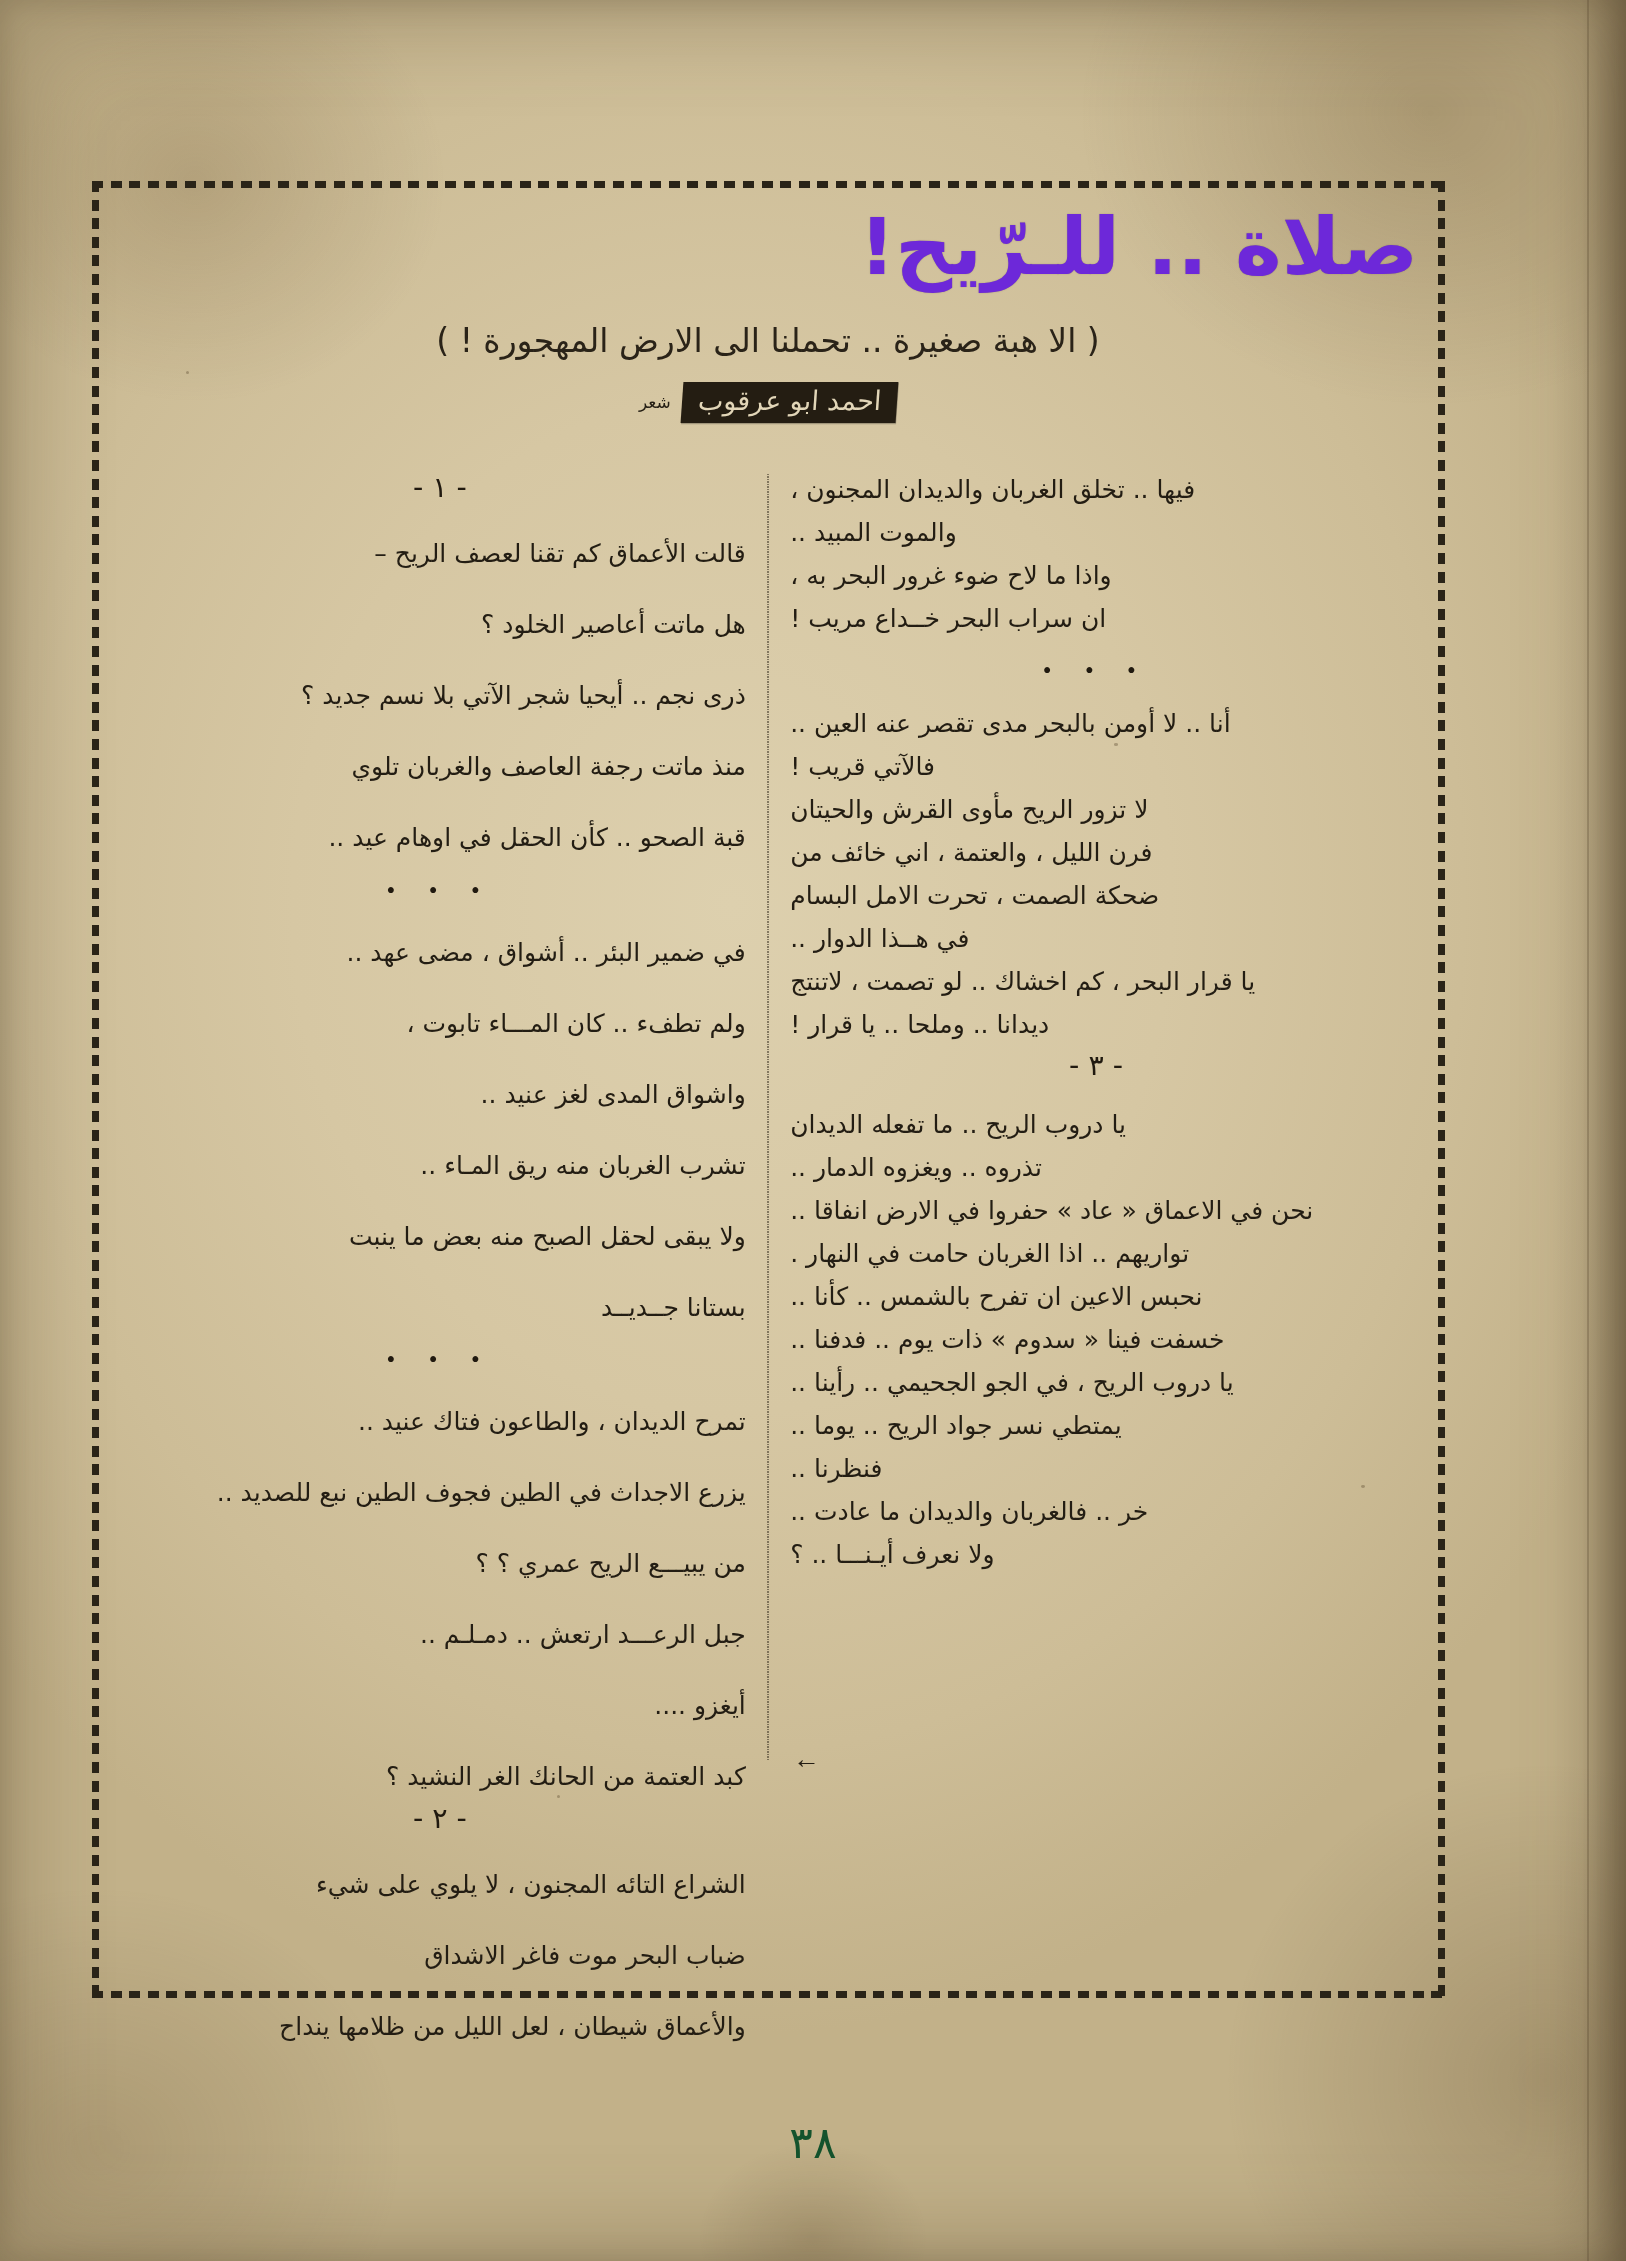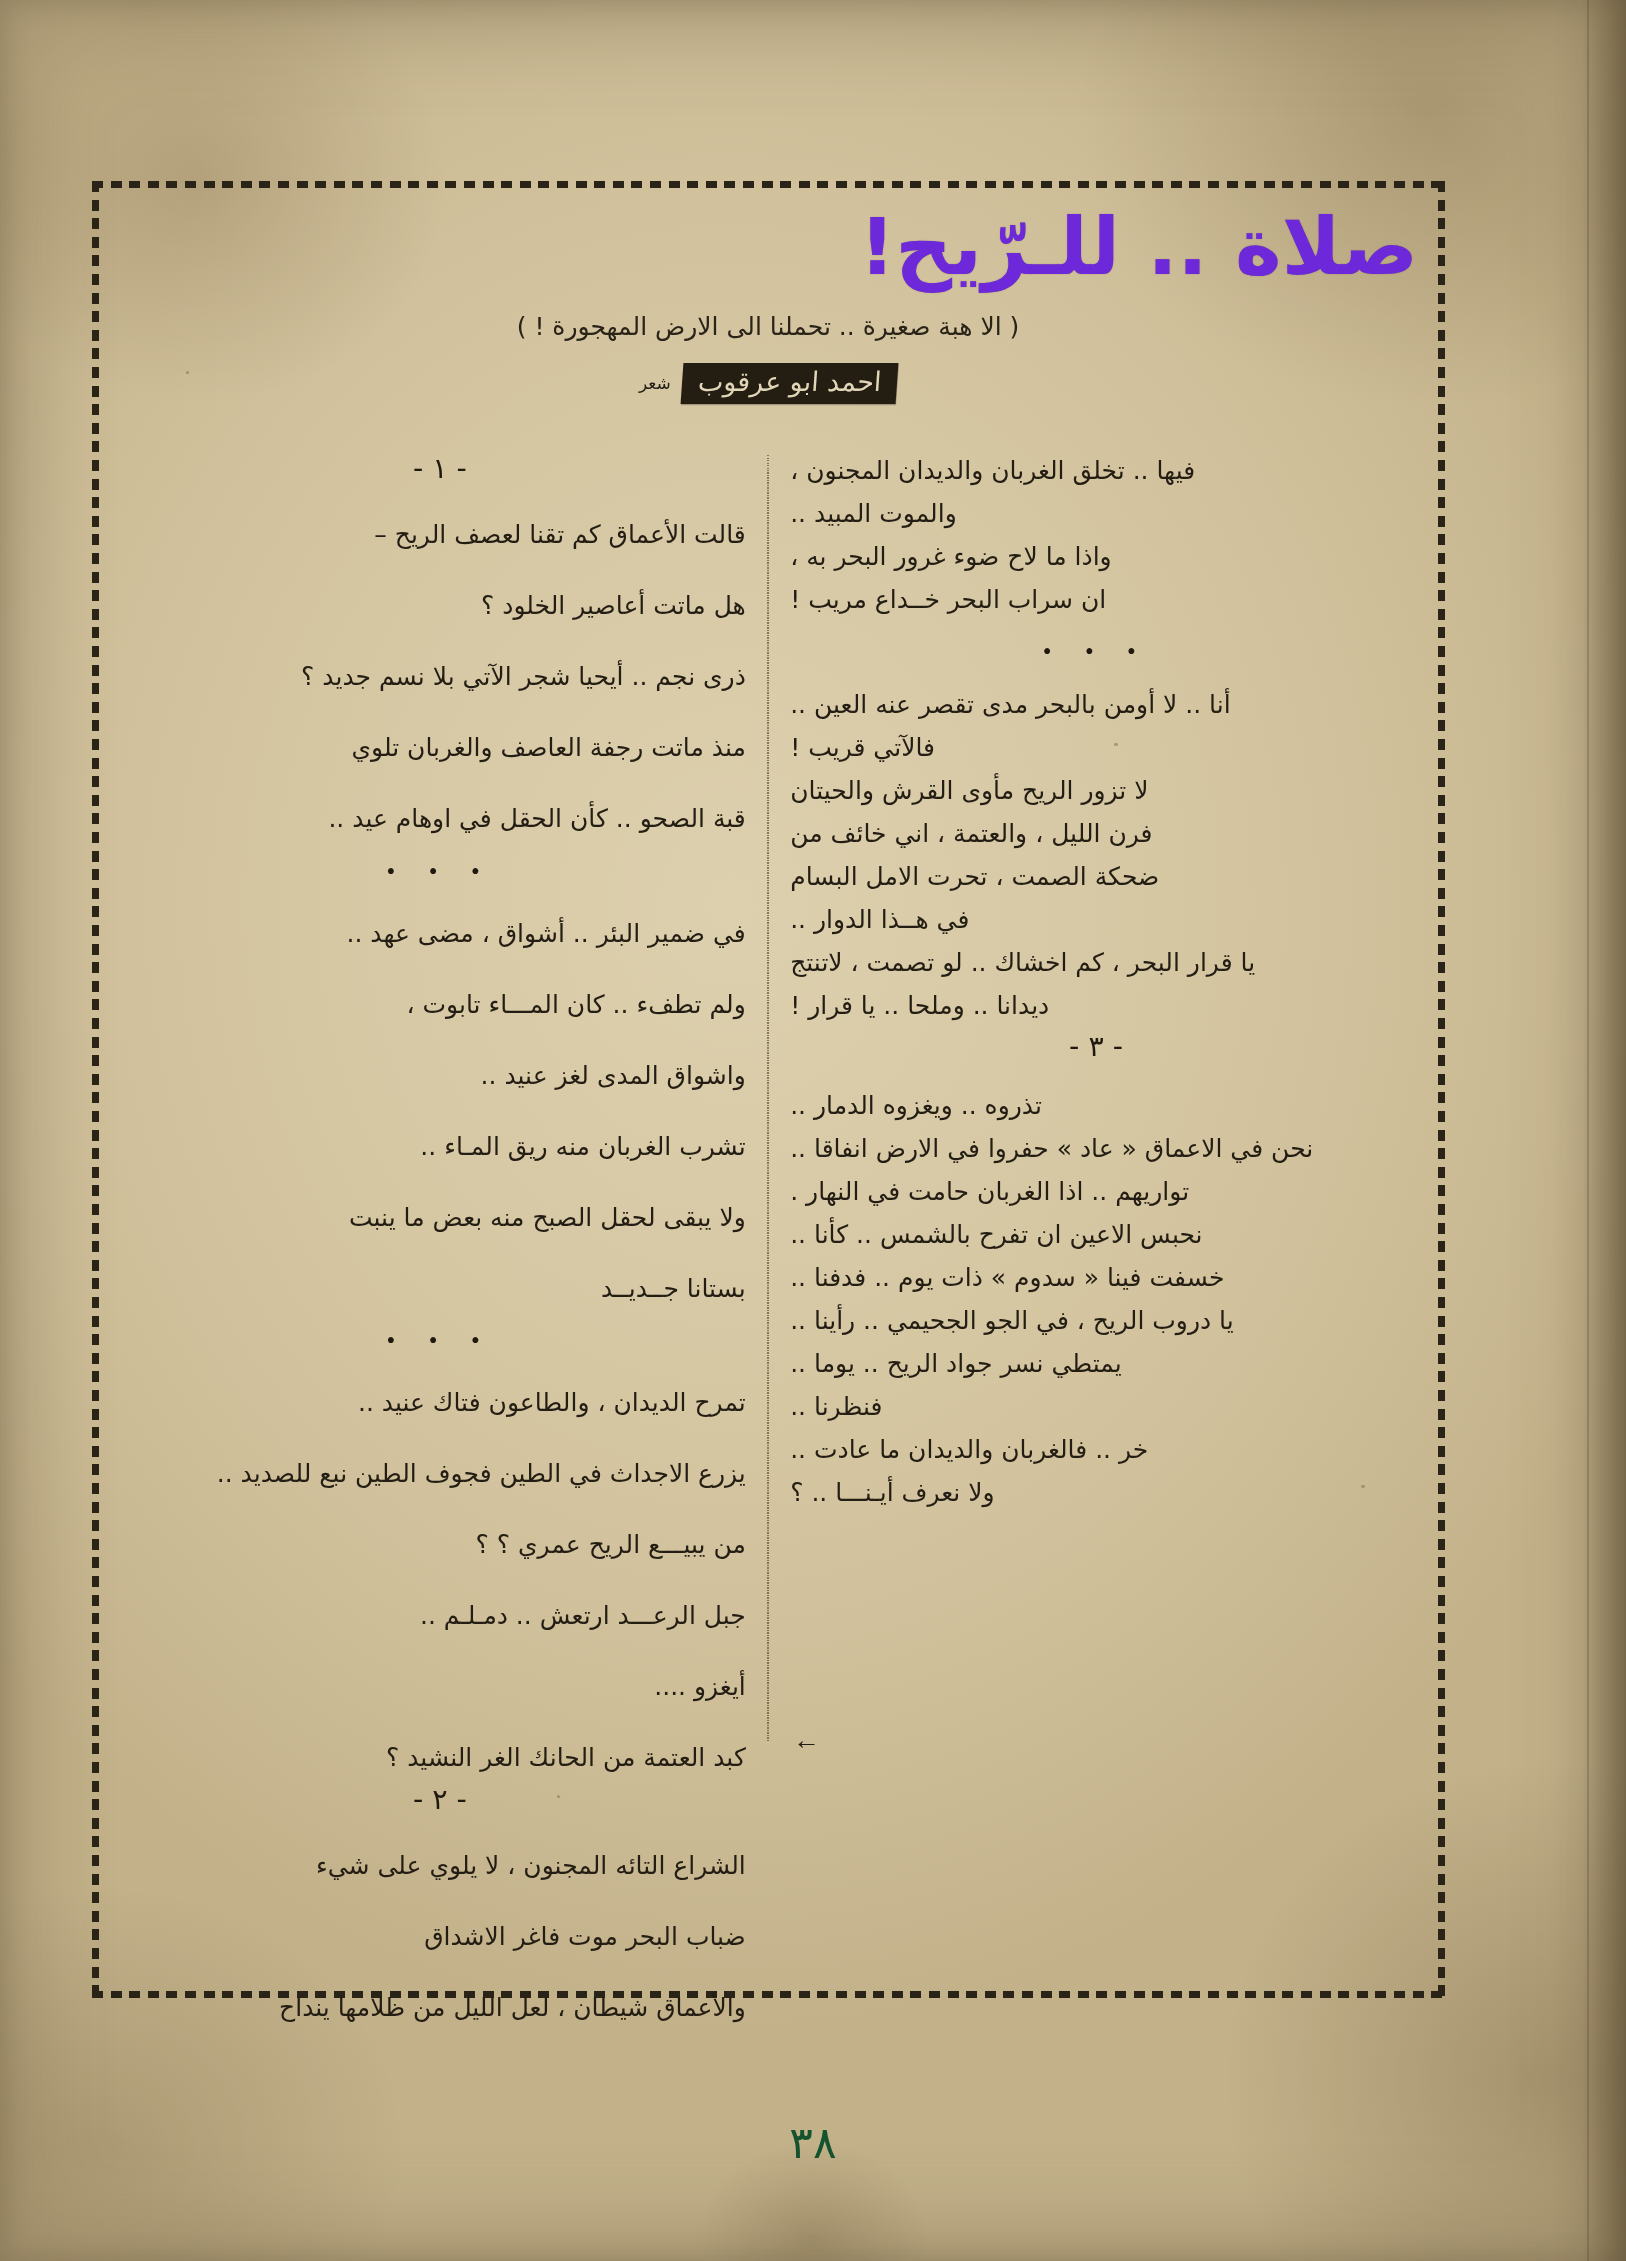--- a/index.html
+++ b/index.html
@@ -89,23 +89,23 @@
     font-size: 79px;
     font-weight: 700;
     color: #6d28d9;
     letter-spacing: -1.2px;
     line-height: 1.1;
     font-family: "DejaVu Sans", "Liberation Sans", sans-serif;
     text-shadow: 0 0 1.2px rgba(40,32,20,0.35);
   }
   .subtitle {
     text-align: center;
-    font-size: 25px;
+    font-size: 33px;
     color: #2a2318;
-    margin-top: 21px;
+    margin-top: 30px;
     font-family: "DejaVu Sans", "Liberation Sans", sans-serif;
   }
   .byline {
     display: flex;
     justify-content: center;
     align-items: center;
     gap: 11px;
     margin-top: 22px;
   }
   .byline .lbl {
@@ -245,20 +245,21 @@
           <div class="line">فرن الليل ، والعتمة ، اني خائف من</div>
           <div class="line">ضحكة الصمت ، تحرت الامل البسام</div>
           <div class="line">في هــذا الدوار ..</div>
           <div class="line">يا قرار البحر ، كم اخشاك .. لو تصمت ، لاتنتج</div>
           <div class="line">ديدانا .. وملحا .. يا قرار !</div>
         </div>
 
         <div class="sec-num">- ٣ -</div>
 
         <div class="stanza">
+          <div class="line">يا دروب الريح .. ما تفعله الديدان</div>
           <div class="line">تذروه .. ويغزوه الدمار ..</div>
           <div class="line">نحن في الاعماق « عاد » حفروا في الارض انفاقا ..</div>
           <div class="line">تواريهم .. اذا الغربان حامت في النهار .</div>
           <div class="line">نحبس الاعين ان تفرح بالشمس .. كأنا ..</div>
           <div class="line">خسفت فينا « سدوم » ذات يوم .. فدفنا ..</div>
           <div class="line">يا دروب الريح ، في الجو الجحيمي .. رأينا ..</div>
           <div class="line">يمتطي نسر جواد الريح .. يوما ..</div>
           <div class="line">فنظرنا ..</div>
           <div class="line">خر .. فالغربان والديدان ما عادت ..</div>
           <div class="line">ولا نعرف أيـنـــا .. ؟</div>

